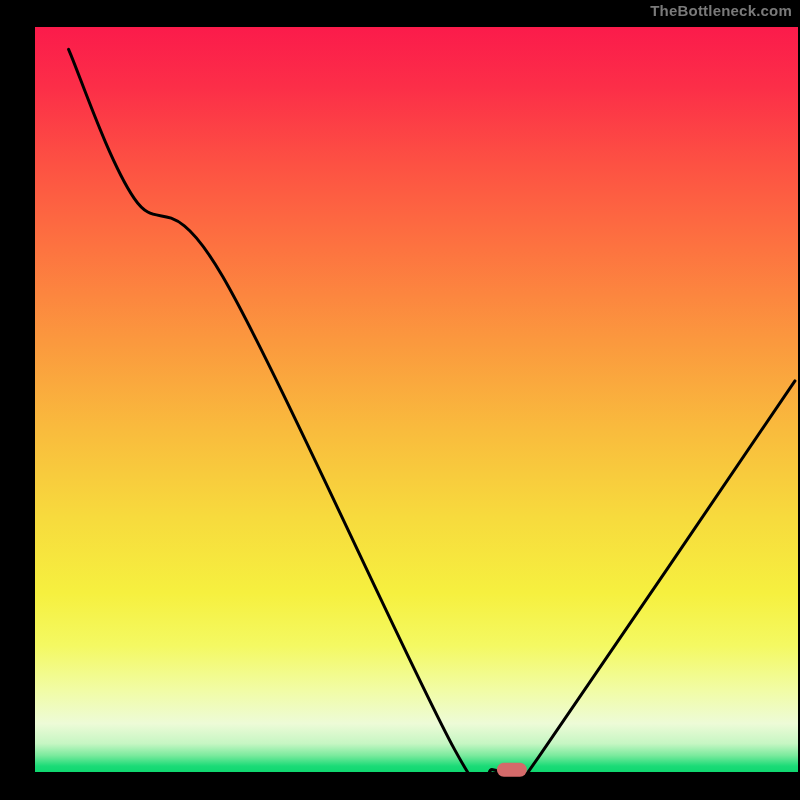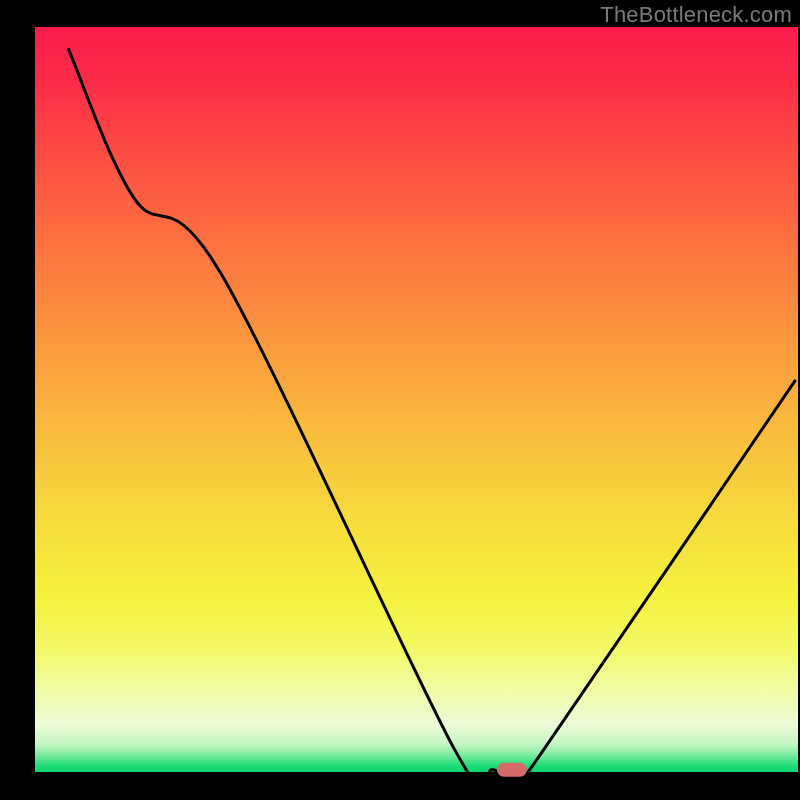--- a/index.html
+++ b/index.html
@@ -13,22 +13,22 @@
   .chart-container {
     position: relative;
     width: 800px;
     height: 800px;
   }
   .watermark {
     position: absolute;
     top: 2px;
     right: 8px;
     font-family: Arial, Helvetica, sans-serif;
-    font-size: 22px;
-    font-weight: normal;
+    font-size: 15px;
+    font-weight: bold;
     color: #7a7a7a;
     z-index: 10;
     letter-spacing: 0.2px;
   }
   svg.chart {
     position: absolute;
     left: 0;
     top: 0;
     width: 800px;
     height: 800px;

